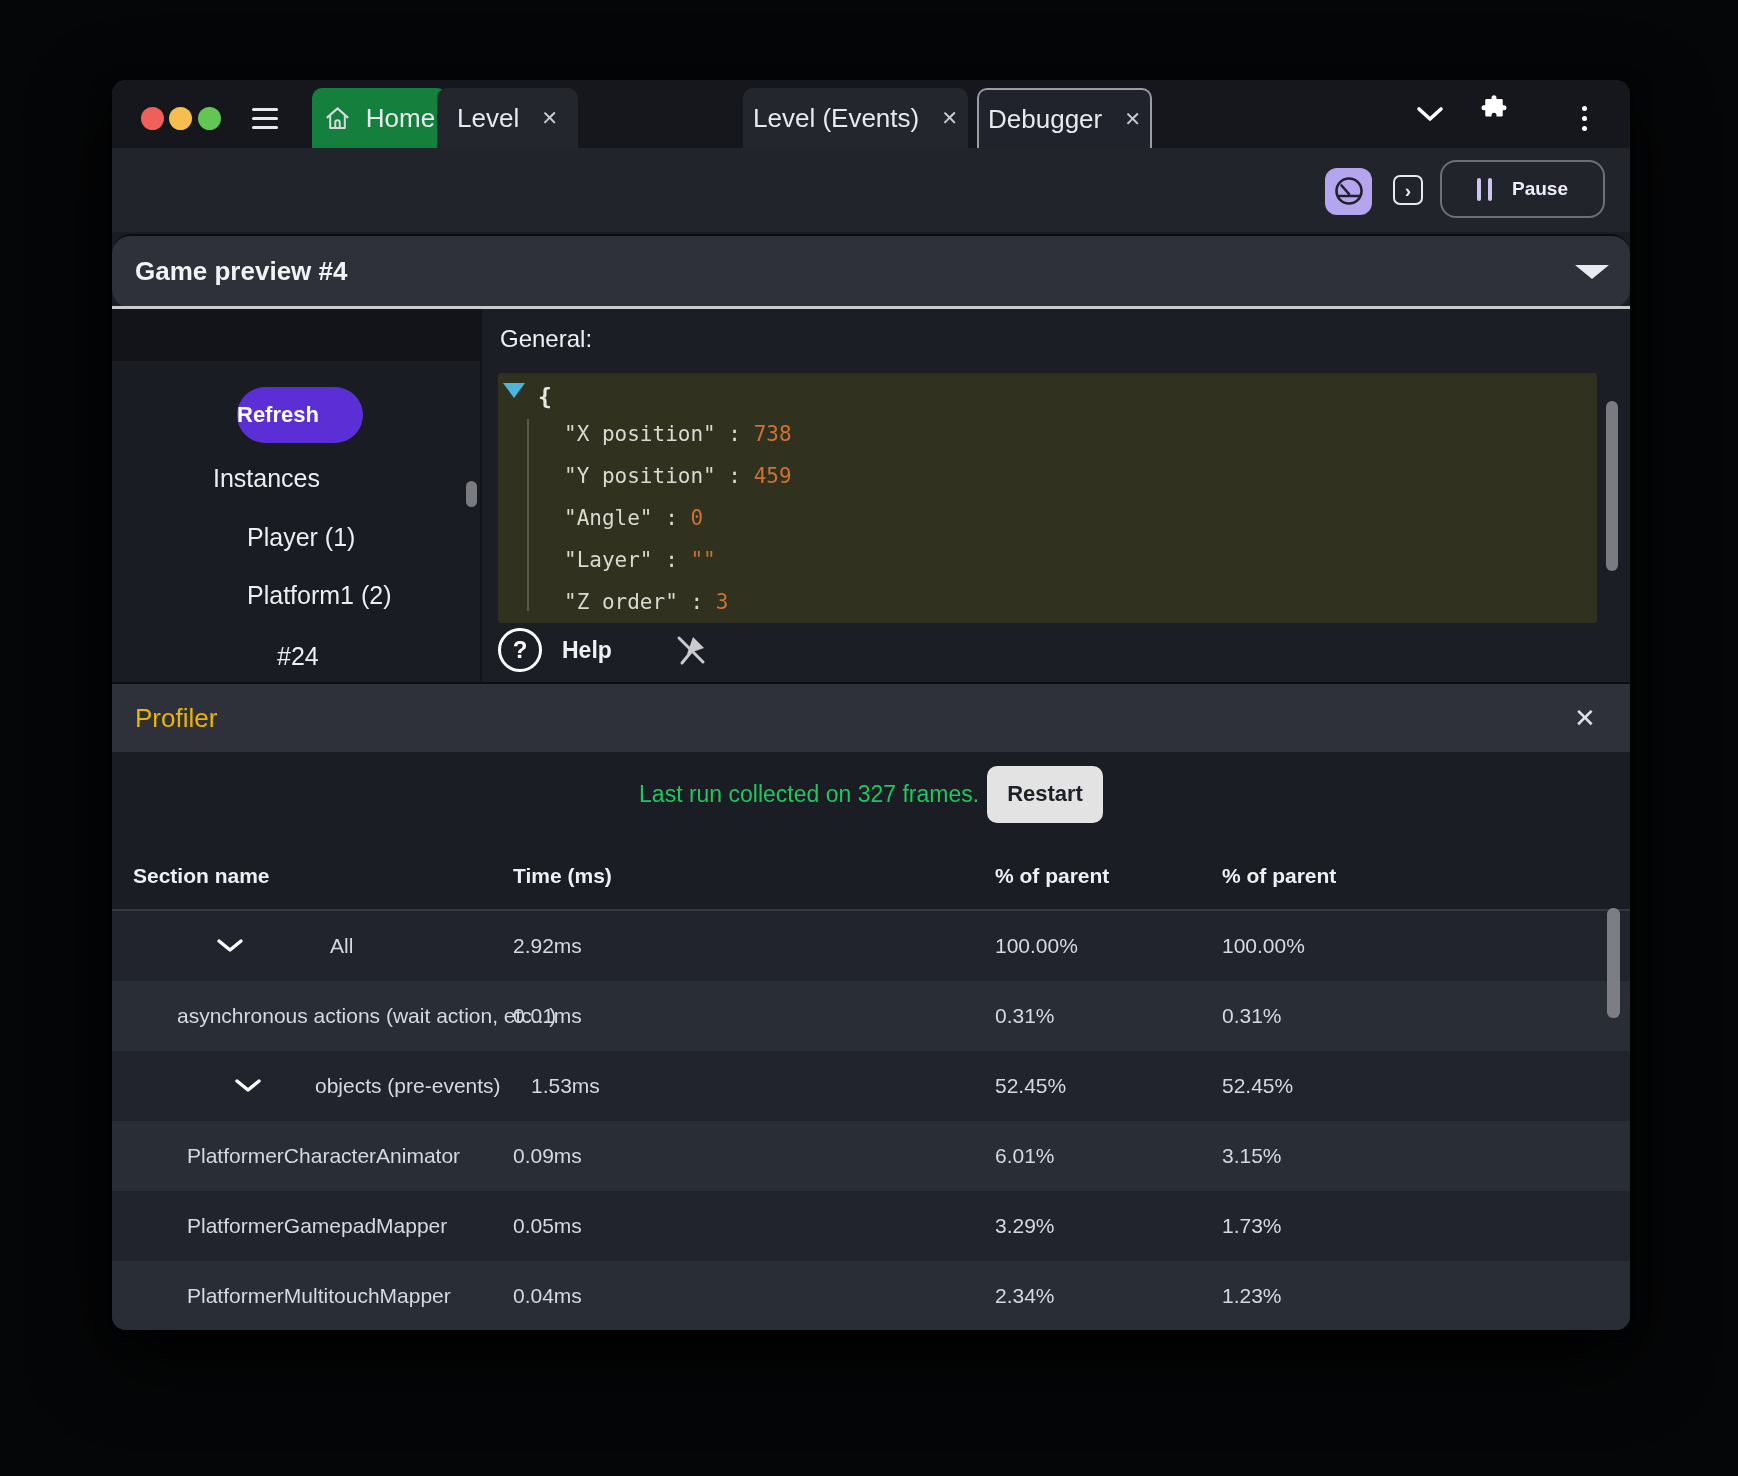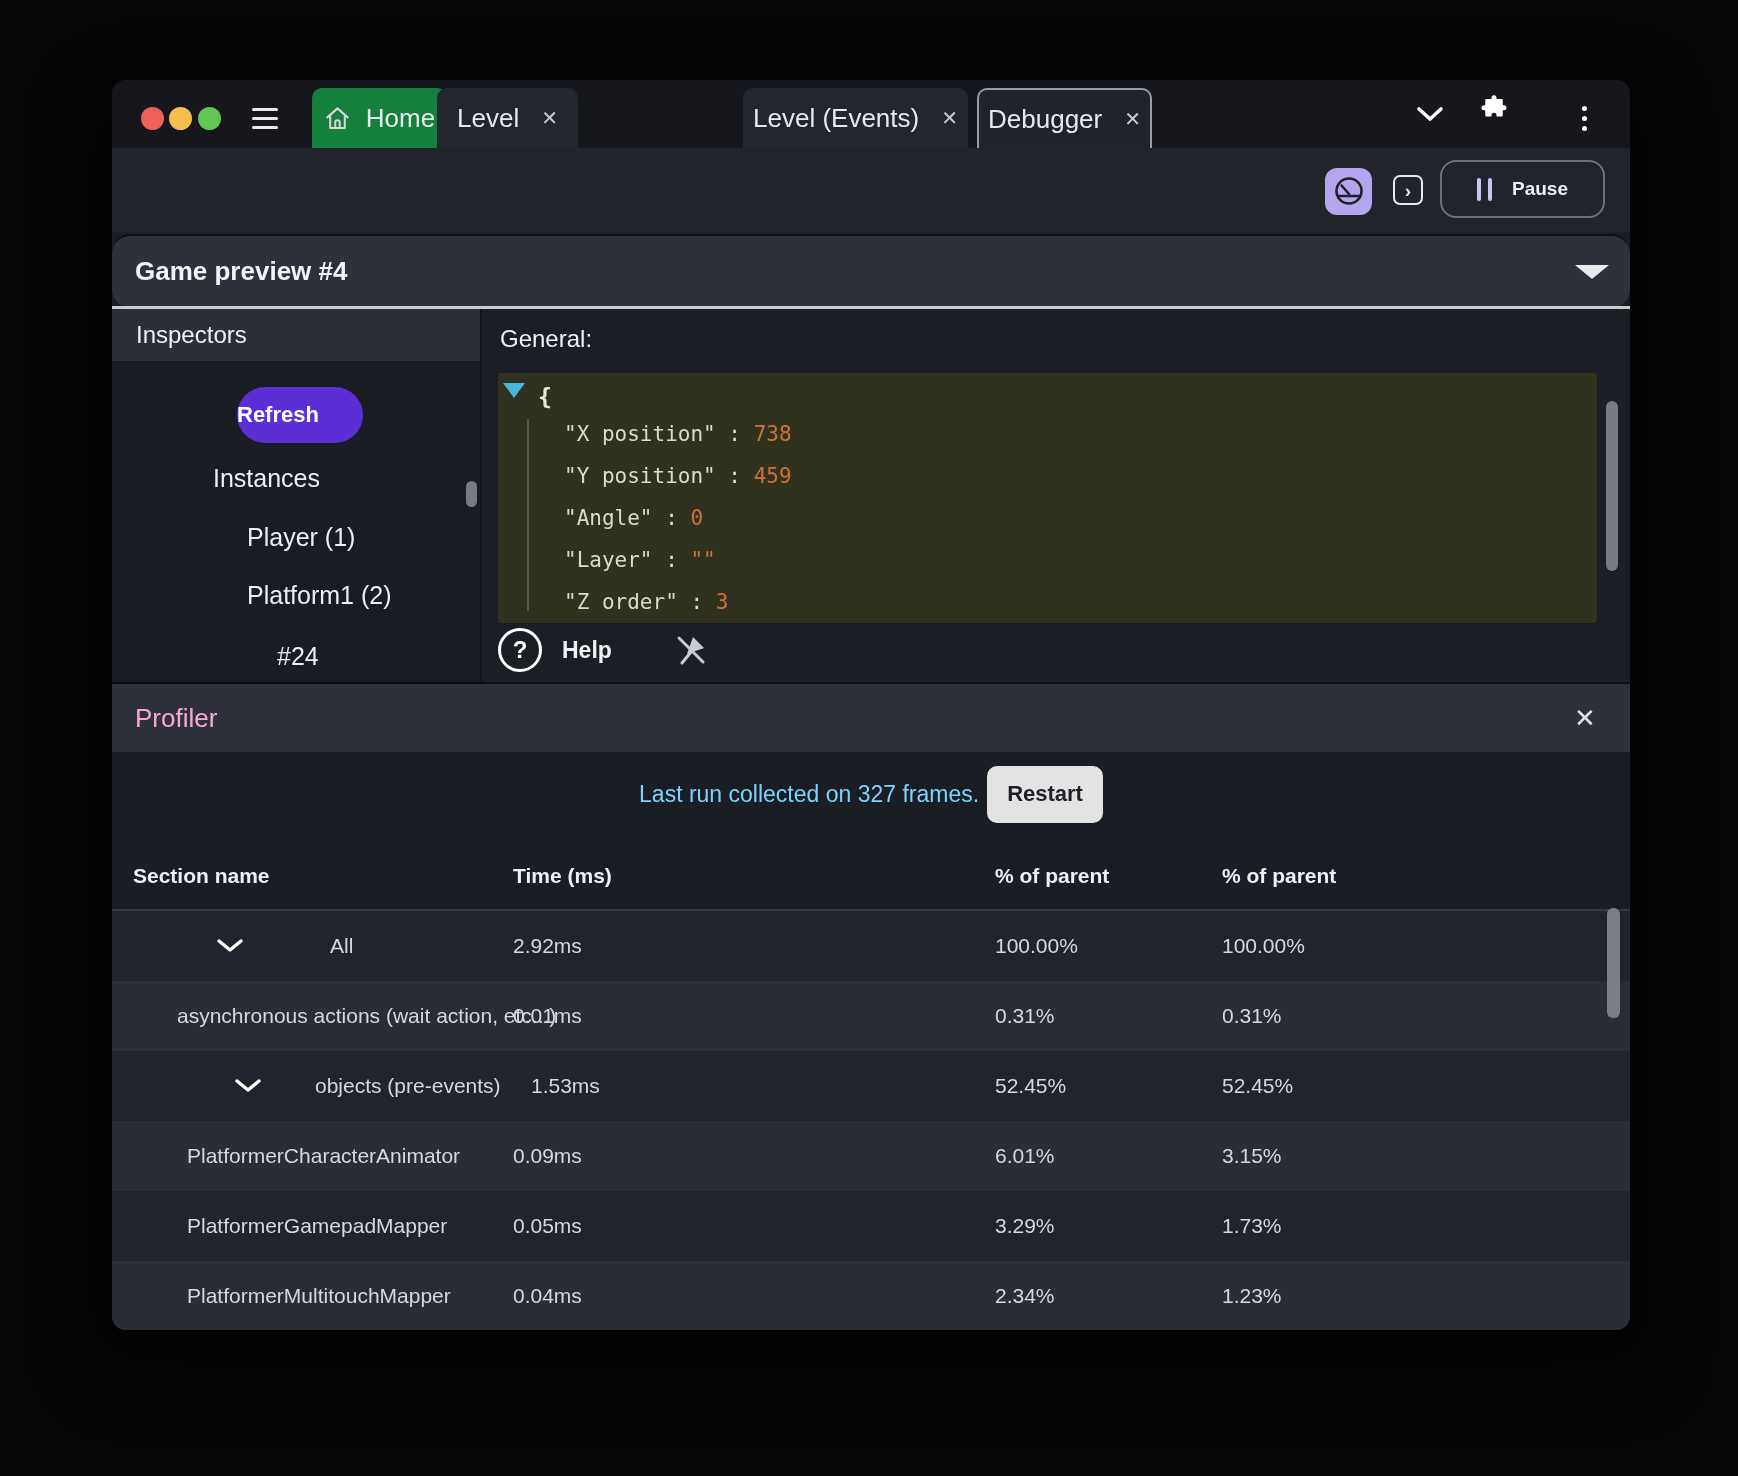--- a/index.html
+++ b/index.html
@@ -62,26 +62,26 @@
           font-family:"DejaVu Sans Mono",monospace;font-size:23px;color:#e8e8e0;font-weight:bold;}
   .jguide{position:absolute;left:29px;top:46px;width:2px;height:192px;background:#57594a;}
   .jv{color:#cd7136;}
   .help-row{position:absolute;left:16px;top:318px;height:46px;display:flex;align-items:center;gap:0;}
   .help-icon{width:38px;height:38px;border:3px solid #fff;border-radius:50%;display:flex;align-items:center;
              justify-content:center;color:#fff;font-size:24px;font-weight:bold;}
   .help-label{margin-left:20px;font-size:23px;font-weight:bold;color:#f0f1f4;}
   .pin-off{margin-left:62px;}
   
   .prof-head{position:absolute;left:0;top:602px;width:100%;height:70px;background:#2e313a;border-top:2px solid #0d0e11;box-sizing:border-box;}
-  .prof-head .title{position:absolute;left:23px;top:0;height:77px;line-height:68px;font-size:26px;color:#f9a8d4;}
+  .prof-head .title{position:absolute;left:23px;top:0;height:77px;line-height:68px;font-size:26px;color:#eab308;}
   .prof-close{position:absolute;left:1462px;top:0;height:68px;line-height:68px;font-size:26px;color:#dfe1e6;}
   .prof-body{position:absolute;left:0;top:672px;width:100%;height:578px;background:#1a1d23;}
   .status-row{position:absolute;left:0;top:10px;width:100%;height:64px;display:flex;align-items:center;
               justify-content:center;gap:8px;}
-  .status-text{font-size:23px;color:#7dd3fc;}
+  .status-text{font-size:23px;color:#22c55e;}
   .restart-btn{height:57px;border-radius:10px;padding:0 20px;display:flex;align-items:center;
                color:#1d2026;font-size:22px;font-weight:bold;}
   .thead{position:absolute;left:0;top:93px;width:100%;height:62px;}
   .thead span{position:absolute;height:62px;line-height:62px;font-size:21px;font-weight:bold;color:#eef0f4;}
   .thead-div{position:absolute;left:0;top:157px;width:100%;height:2px;background:#35383f;}
   .prow{position:absolute;left:0;width:100%;height:70px;}
   .prow.dark{background:#21242c;}
   .prow.lite{background:#292d36;}
   .prow span{position:absolute;height:70px;line-height:70px;font-size:21px;color:#d5d8df;}
   .prow .chev{height:70px;display:flex;align-items:center;}
@@ -167,23 +167,20 @@
     </div>
 
     <div class="prevbar">
       <span class="title">Game preview #4</span>
       <span class="tri-down"></span>
     </div>
     <div class="light-div"></div>
 
     <div class="main">
       <div class="insp">
-        <div class="insp-head">
-          <span>Inspectors</span>
-        </div>
         <div class="insp-body">
           <div class="refresh-btn" style="background:#5c2fd6">
             <span>Refresh</span>
           </div>
           <span class="insp-item" style="left:101px;top:100px">Instances</span>
           <span class="insp-item" style="left:135px;top:159px">Player (1)</span>
           <span class="insp-item" style="left:135px;top:217px">Platform1 (2)</span>
           <span class="insp-item" style="left:165px;top:278px">#24</span>
           <span class="vthumb" style="left:354px;top:120px;width:11px;height:26px"></span>
         </div>

